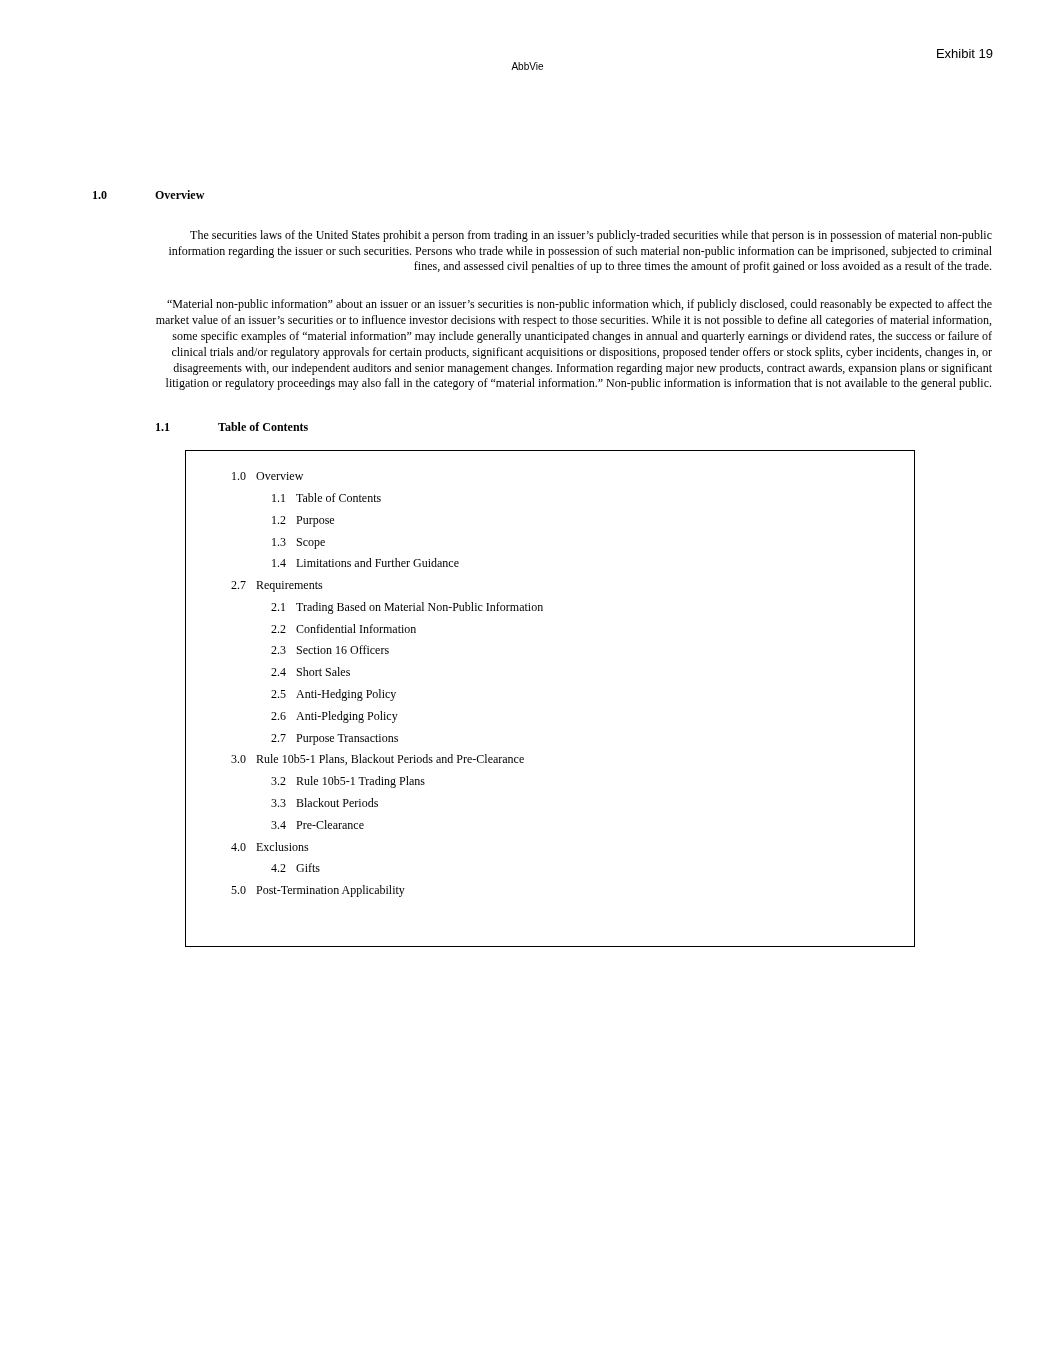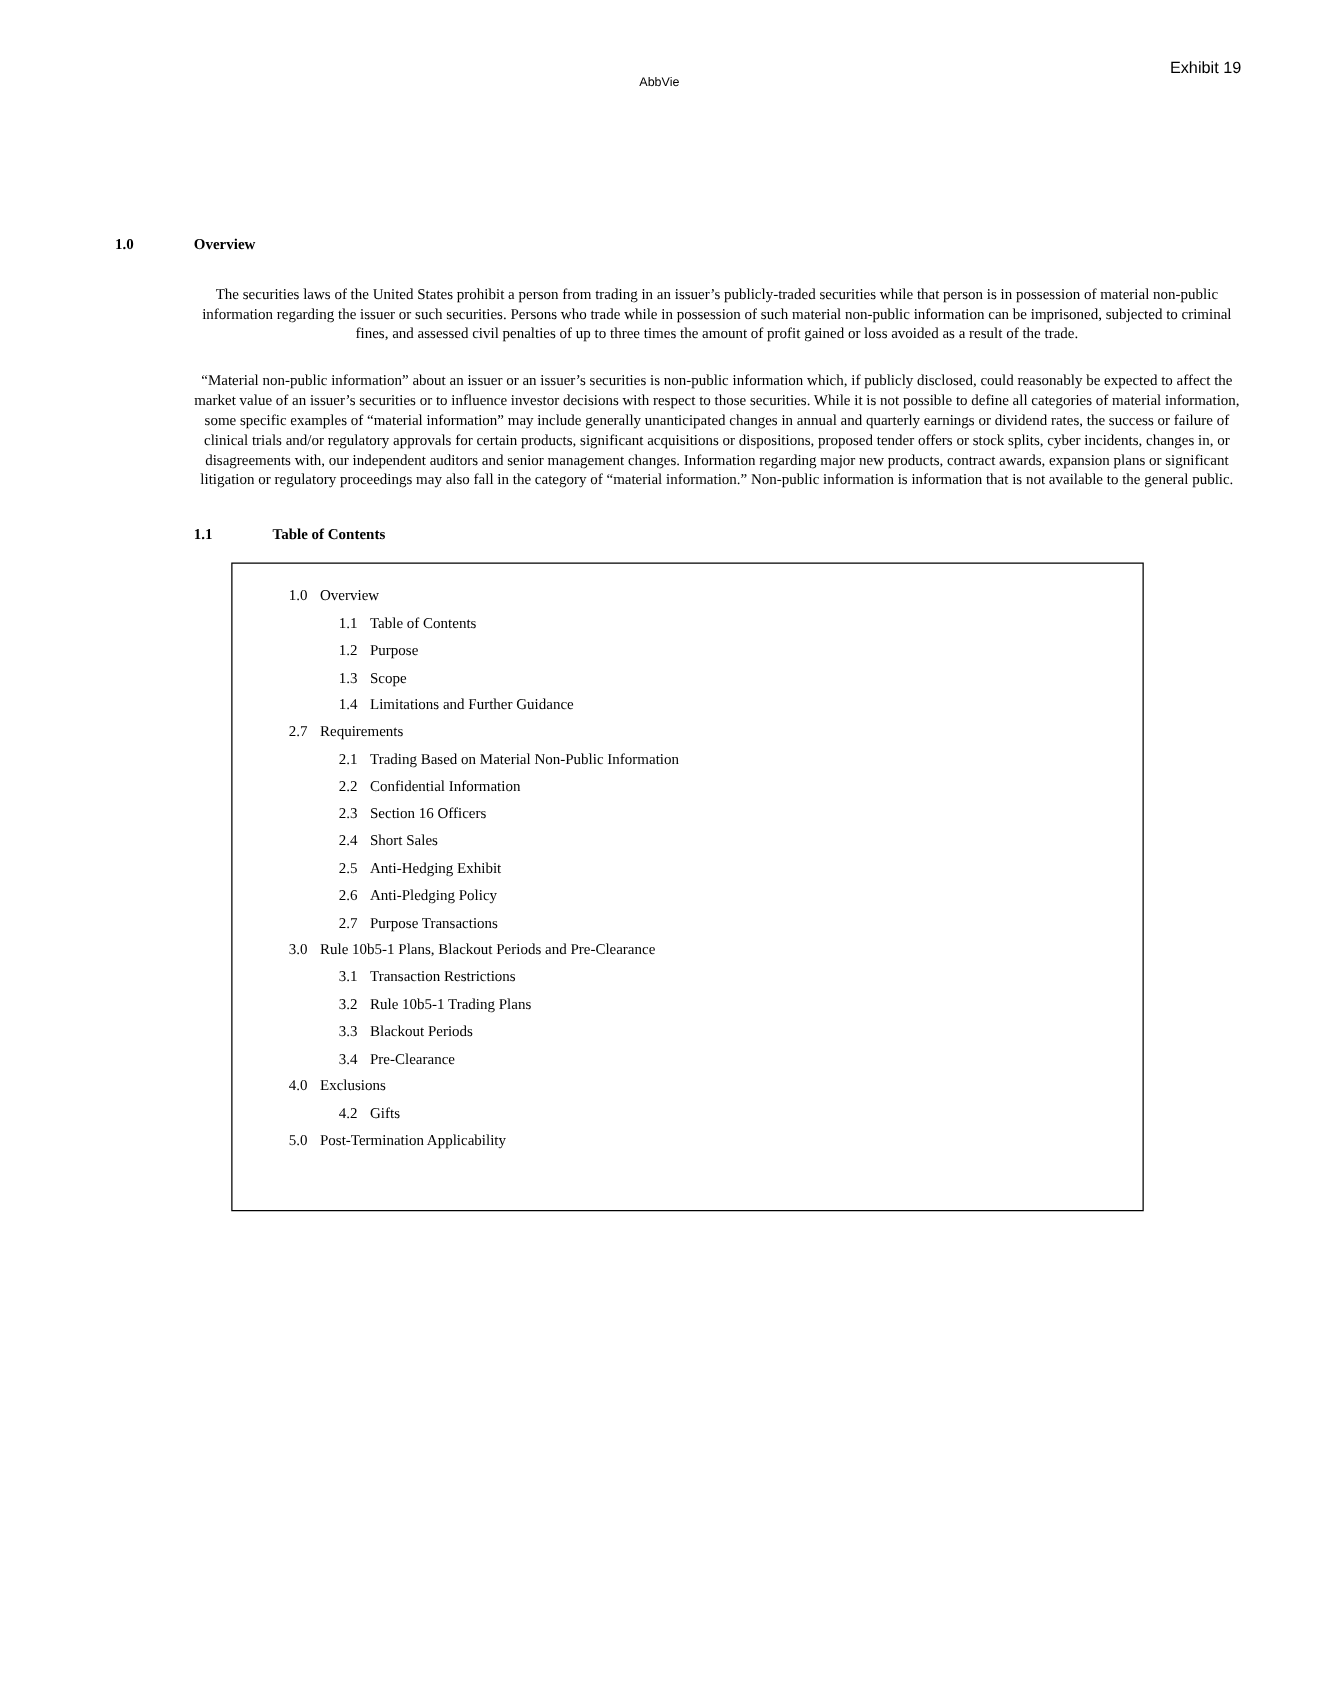--- a/index.html
+++ b/index.html
@@ -32,21 +32,21 @@
   .docbody {
     position: absolute;
     top: 188px;
     left: 92px;
     width: 900px;
     font-size: 12px;
     line-height: 1.32;
   }
   .heading { font-weight: bold; margin-bottom: 24px; }
   .h-num { display: inline-block; width: 63px; }
-  .para { margin-left: 63px; margin-bottom: 22px; text-align: center; }
+  .para { margin-left: 63px; margin-bottom: 22px; text-align: right; }
   .subheading { font-weight: bold; margin-left: 63px; margin-top: 28px; margin-bottom: 14px; }
   .sub-num { display: inline-block; width: 63px; }
   .toc-box {
     margin-left: 93px;
     width: 730px;
     border: 1.5px solid #000000;
     padding: 15px 20px 44px 45px;
   }
   .toc-item { line-height: 21.8px; white-space: nowrap; }
   .toc-item.lvl1 { padding-left: 40px; }
@@ -85,25 +85,24 @@
       <div class="toc-item lvl0"><span class="toc-num">1.0</span><span>Overview</span></div>
       <div class="toc-item lvl1"><span class="toc-num">1.1</span><span>Table of Contents</span></div>
       <div class="toc-item lvl1"><span class="toc-num">1.2</span><span>Purpose</span></div>
       <div class="toc-item lvl1"><span class="toc-num">1.3</span><span>Scope</span></div>
       <div class="toc-item lvl1"><span class="toc-num">1.4</span><span>Limitations and Further Guidance</span></div>
       <div class="toc-item lvl0"><span class="toc-num">2.7</span><span>Requirements</span></div>
       <div class="toc-item lvl1"><span class="toc-num">2.1</span><span>Trading Based on Material Non-Public Information</span></div>
       <div class="toc-item lvl1"><span class="toc-num">2.2</span><span>Confidential Information</span></div>
       <div class="toc-item lvl1"><span class="toc-num">2.3</span><span>Section 16 Officers</span></div>
       <div class="toc-item lvl1"><span class="toc-num">2.4</span><span>Short Sales</span></div>
-      <div class="toc-item lvl1"><span class="toc-num">2.5</span><span>Anti-Hedging Exhibit</span></div>
+      <div class="toc-item lvl1"><span class="toc-num">2.5</span><span>Anti-Hedging Policy</span></div>
       <div class="toc-item lvl1"><span class="toc-num">2.6</span><span>Anti-Pledging Policy</span></div>
       <div class="toc-item lvl1"><span class="toc-num">2.7</span><span>Purpose Transactions</span></div>
       <div class="toc-item lvl0"><span class="toc-num">3.0</span><span>Rule 10b5-1 Plans, Blackout Periods and Pre-Clearance</span></div>
-      <div class="toc-item lvl1"><span class="toc-num">3.1</span><span>Transaction Restrictions</span></div>
       <div class="toc-item lvl1"><span class="toc-num">3.2</span><span>Rule 10b5-1 Trading Plans</span></div>
       <div class="toc-item lvl1"><span class="toc-num">3.3</span><span>Blackout Periods</span></div>
       <div class="toc-item lvl1"><span class="toc-num">3.4</span><span>Pre-Clearance</span></div>
       <div class="toc-item lvl0"><span class="toc-num">4.0</span><span>Exclusions</span></div>
       <div class="toc-item lvl1"><span class="toc-num">4.2</span><span>Gifts</span></div>
       <div class="toc-item lvl0"><span class="toc-num">5.0</span><span>Post-Termination Applicability</span></div>
     </div>
 
   </div>
 

